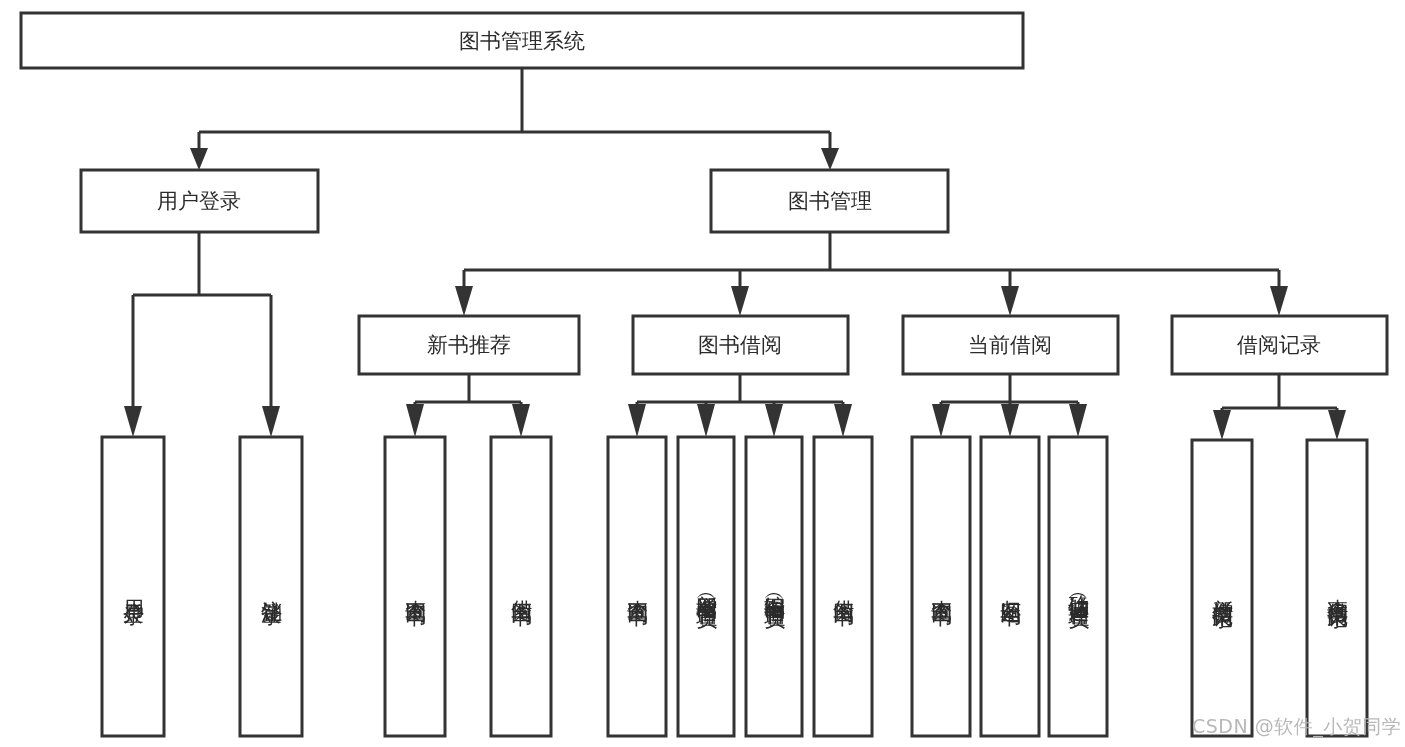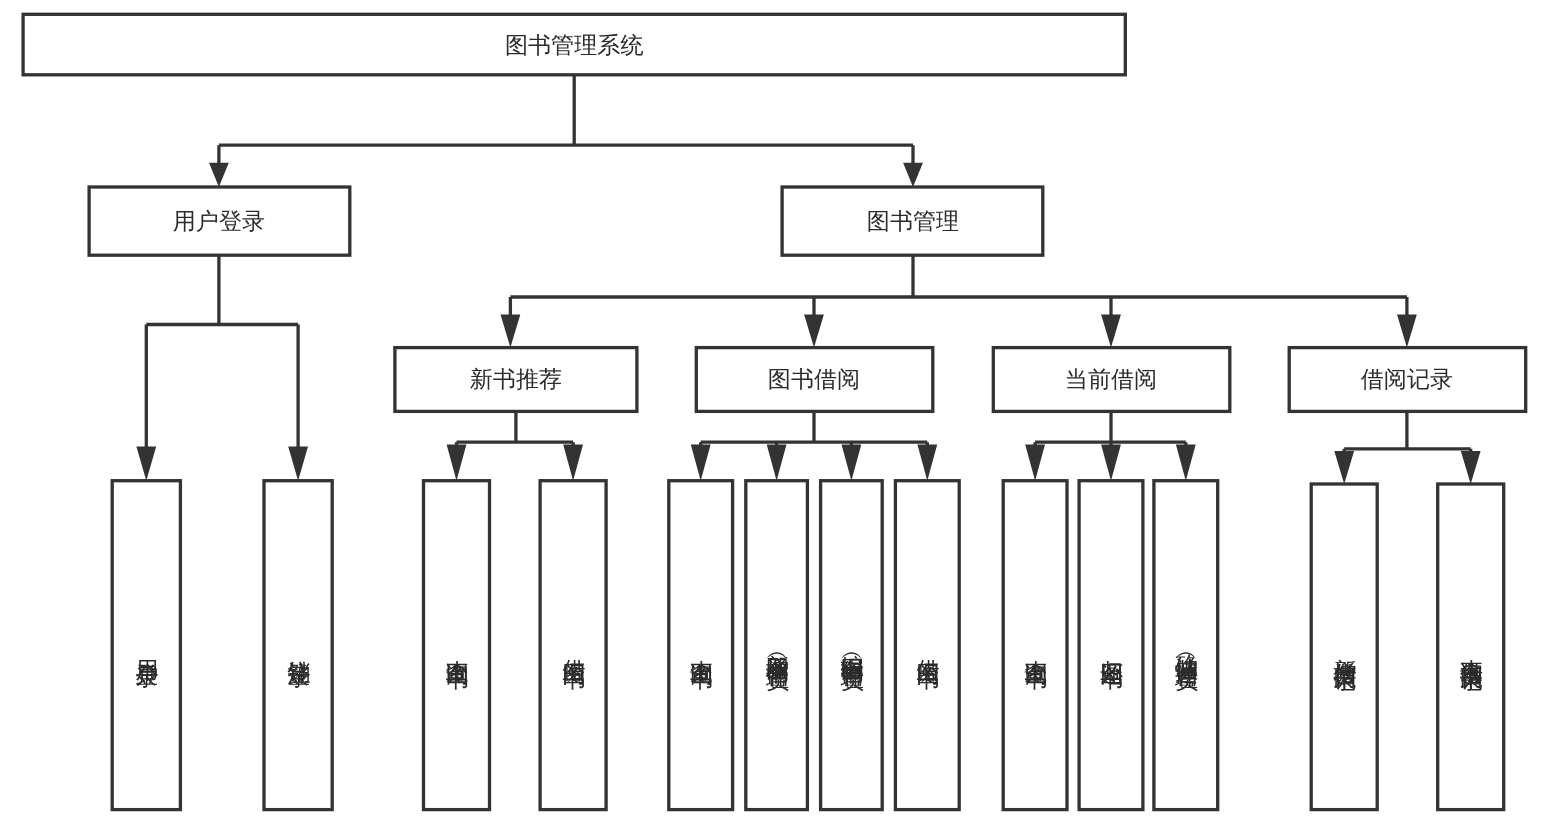--- a/index.html
+++ b/index.html
@@ -197,14 +197,15 @@
   <div class="node-label-v" style="left:746px; top:437px; width:56px; height:299px;">编辑图书（管理员）</div>
   <div class="node-label-v" style="left:814px; top:437px; width:58px; height:299px;">借阅图书</div>
 
   <div class="node-label-v" style="left:912px; top:437px; width:58px; height:299px;">查询图书</div>
   <div class="node-label-v" style="left:981px; top:437px; width:58px; height:299px;">归还图书</div>
   <div class="node-label-v" style="left:1049px; top:437px; width:58px; height:299px;">确认归还（管理员）</div>
 
   <div class="node-label-v" style="left:1192px; top:440px; width:60px; height:296px;">新增借阅记录</div>
   <div class="node-label-v" style="left:1307px; top:440px; width:60px; height:296px;">查询借阅记录</div>
 
+  <div class="watermark" style="left:1192px; top:714px;">CSDN @软件_小贺同学</div>
 
 </div>
 
 </body></html>

